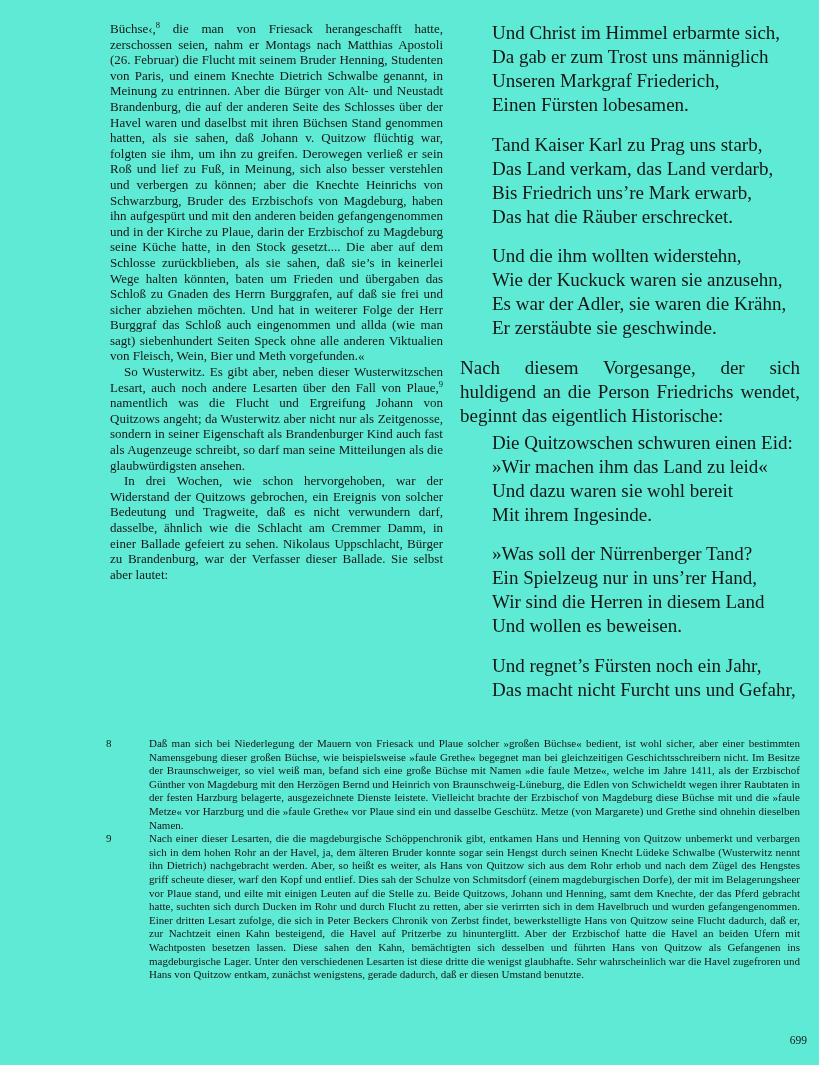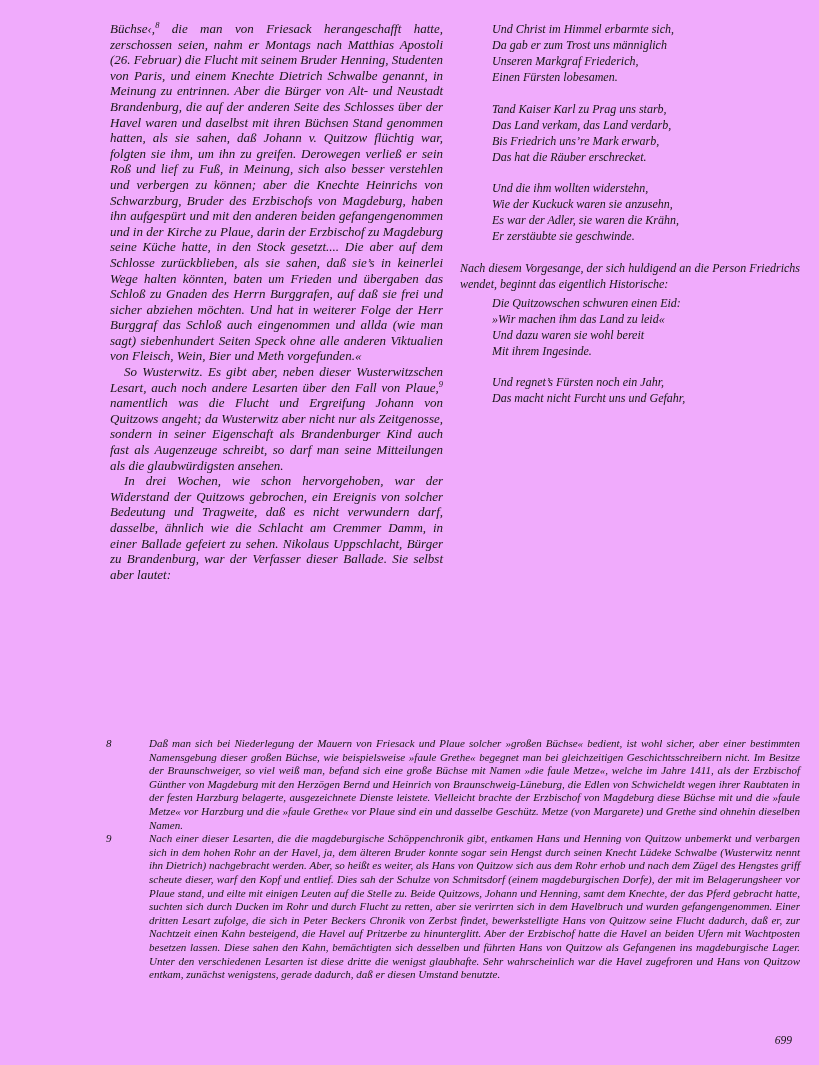--- a/index.html
+++ b/index.html
@@ -1,46 +1,45 @@
 <!DOCTYPE html>
 <html lang="de"><head>
 <meta charset="utf-8">
 <style>
   html, body { margin: 0; padding: 0; background: #e8e8e8; }
   .page {
     width: 819px;
     height: 1065px;
     margin: 0 auto;
-    background: #f0abfc;
+    background: #5eead4;
     color: #161616;
     font-family: "Liberation Serif", "DejaVu Serif", serif;
     box-sizing: border-box;
     padding: 21px 19px 0 106px;
     position: relative;
     overflow: hidden;
-    font-style: italic;
   }
   .columns {
     display: flex;
     gap: 17px;
     height: 699px;
     overflow: hidden;
     margin-left: 4px;
   }
   .col-left {
     width: 333px;
     flex: none;
     font-size: 13px;
     line-height: 15.6px;
     text-align: justify;
   }
   .col-right {
     flex: 1;
-    font-size: 12px;
-    line-height: 16px;
+    font-size: 19px;
+    line-height: 24px;
   }
   p.body-para { margin: 0; }
   p.body-para.indent { text-indent: 14px; }
   sup.fnref {
     font-size: 8.5px;
     line-height: 0;
     vertical-align: super;
   }
   .stanza {
     margin: 0 0 15.6px 32px;
@@ -53,21 +52,21 @@
   .footnotes {
     margin-top: 17px;
     font-size: 11px;
     line-height: 13.6px;
   }
   .footnote { display: flex; margin: 0; }
   .fn-num { width: 31px; flex: none; }
   .fn-text { flex: 1; text-align: justify; margin-left: 12px; }
   .page-number {
     position: absolute;
-    right: 27px;
+    right: 12px;
     top: 1034px;
     font-size: 11.5px;
     padding-left: 44px;
   }
 </style>
 </head>
 <body>
 
 <div class="page">
 
@@ -90,20 +89,24 @@
 Das hat die Räuber erschrecket.</div>
       <div class="stanza">Und die ihm wollten widerstehn,
 Wie der Kuckuck waren sie anzusehn,
 Es war der Adler, sie waren die Krähn,
 Er zerstäubte sie geschwinde.</div>
       <p class="rc-prose">Nach diesem Vorgesange, der sich huldigend an die Person Friedrichs wendet, beginnt das eigentlich Historische:</p>
       <div class="stanza">Die Quitzowschen schwuren einen Eid:
 »Wir machen ihm das Land zu leid«
 Und dazu waren sie wohl bereit
 Mit ihrem Ingesinde.</div>
+      <div class="stanza">»Was soll der Nürrenberger Tand?
+Ein Spielzeug nur in uns’rer Hand,
+Wir sind die Herren in diesem Land
+Und wollen es beweisen.</div>
       <div class="stanza">Und regnet’s Fürsten noch ein Jahr,
 Das macht nicht Furcht uns und Gefahr,</div>
     </div>
 
   </div>
 
   <div class="footnotes">
     <div class="footnote">
       <span class="fn-num">8</span>
       <span class="fn-text">Daß man sich bei Niederlegung der Mauern von Friesack und Plaue solcher »großen Büchse« bedient, ist wohl sicher, aber einer bestimmten Namensgebung dieser großen Büchse, wie beispielsweise »faule Grethe« begegnet man bei gleichzeitigen Geschichtsschreibern nicht. Im Besitze der Braunschweiger, so viel weiß man, befand sich eine große Büchse mit Namen »die faule Metze«, welche im Jahre 1411, als der Erzbischof Günther von Magdeburg mit den Herzögen Bernd und Heinrich von Braunschweig-Lüneburg, die Edlen von Schwicheldt wegen ihrer Raubtaten in der festen Harzburg belagerte, ausgezeichnete Dienste leistete. Vielleicht brachte der Erzbischof von Magdeburg diese Büchse mit und die »faule Metze« vor Harzburg und die »faule Grethe« vor Plaue sind ein und dasselbe Geschütz. Metze (von Margarete) und Grethe sind ohnehin dieselben Namen.</span>

